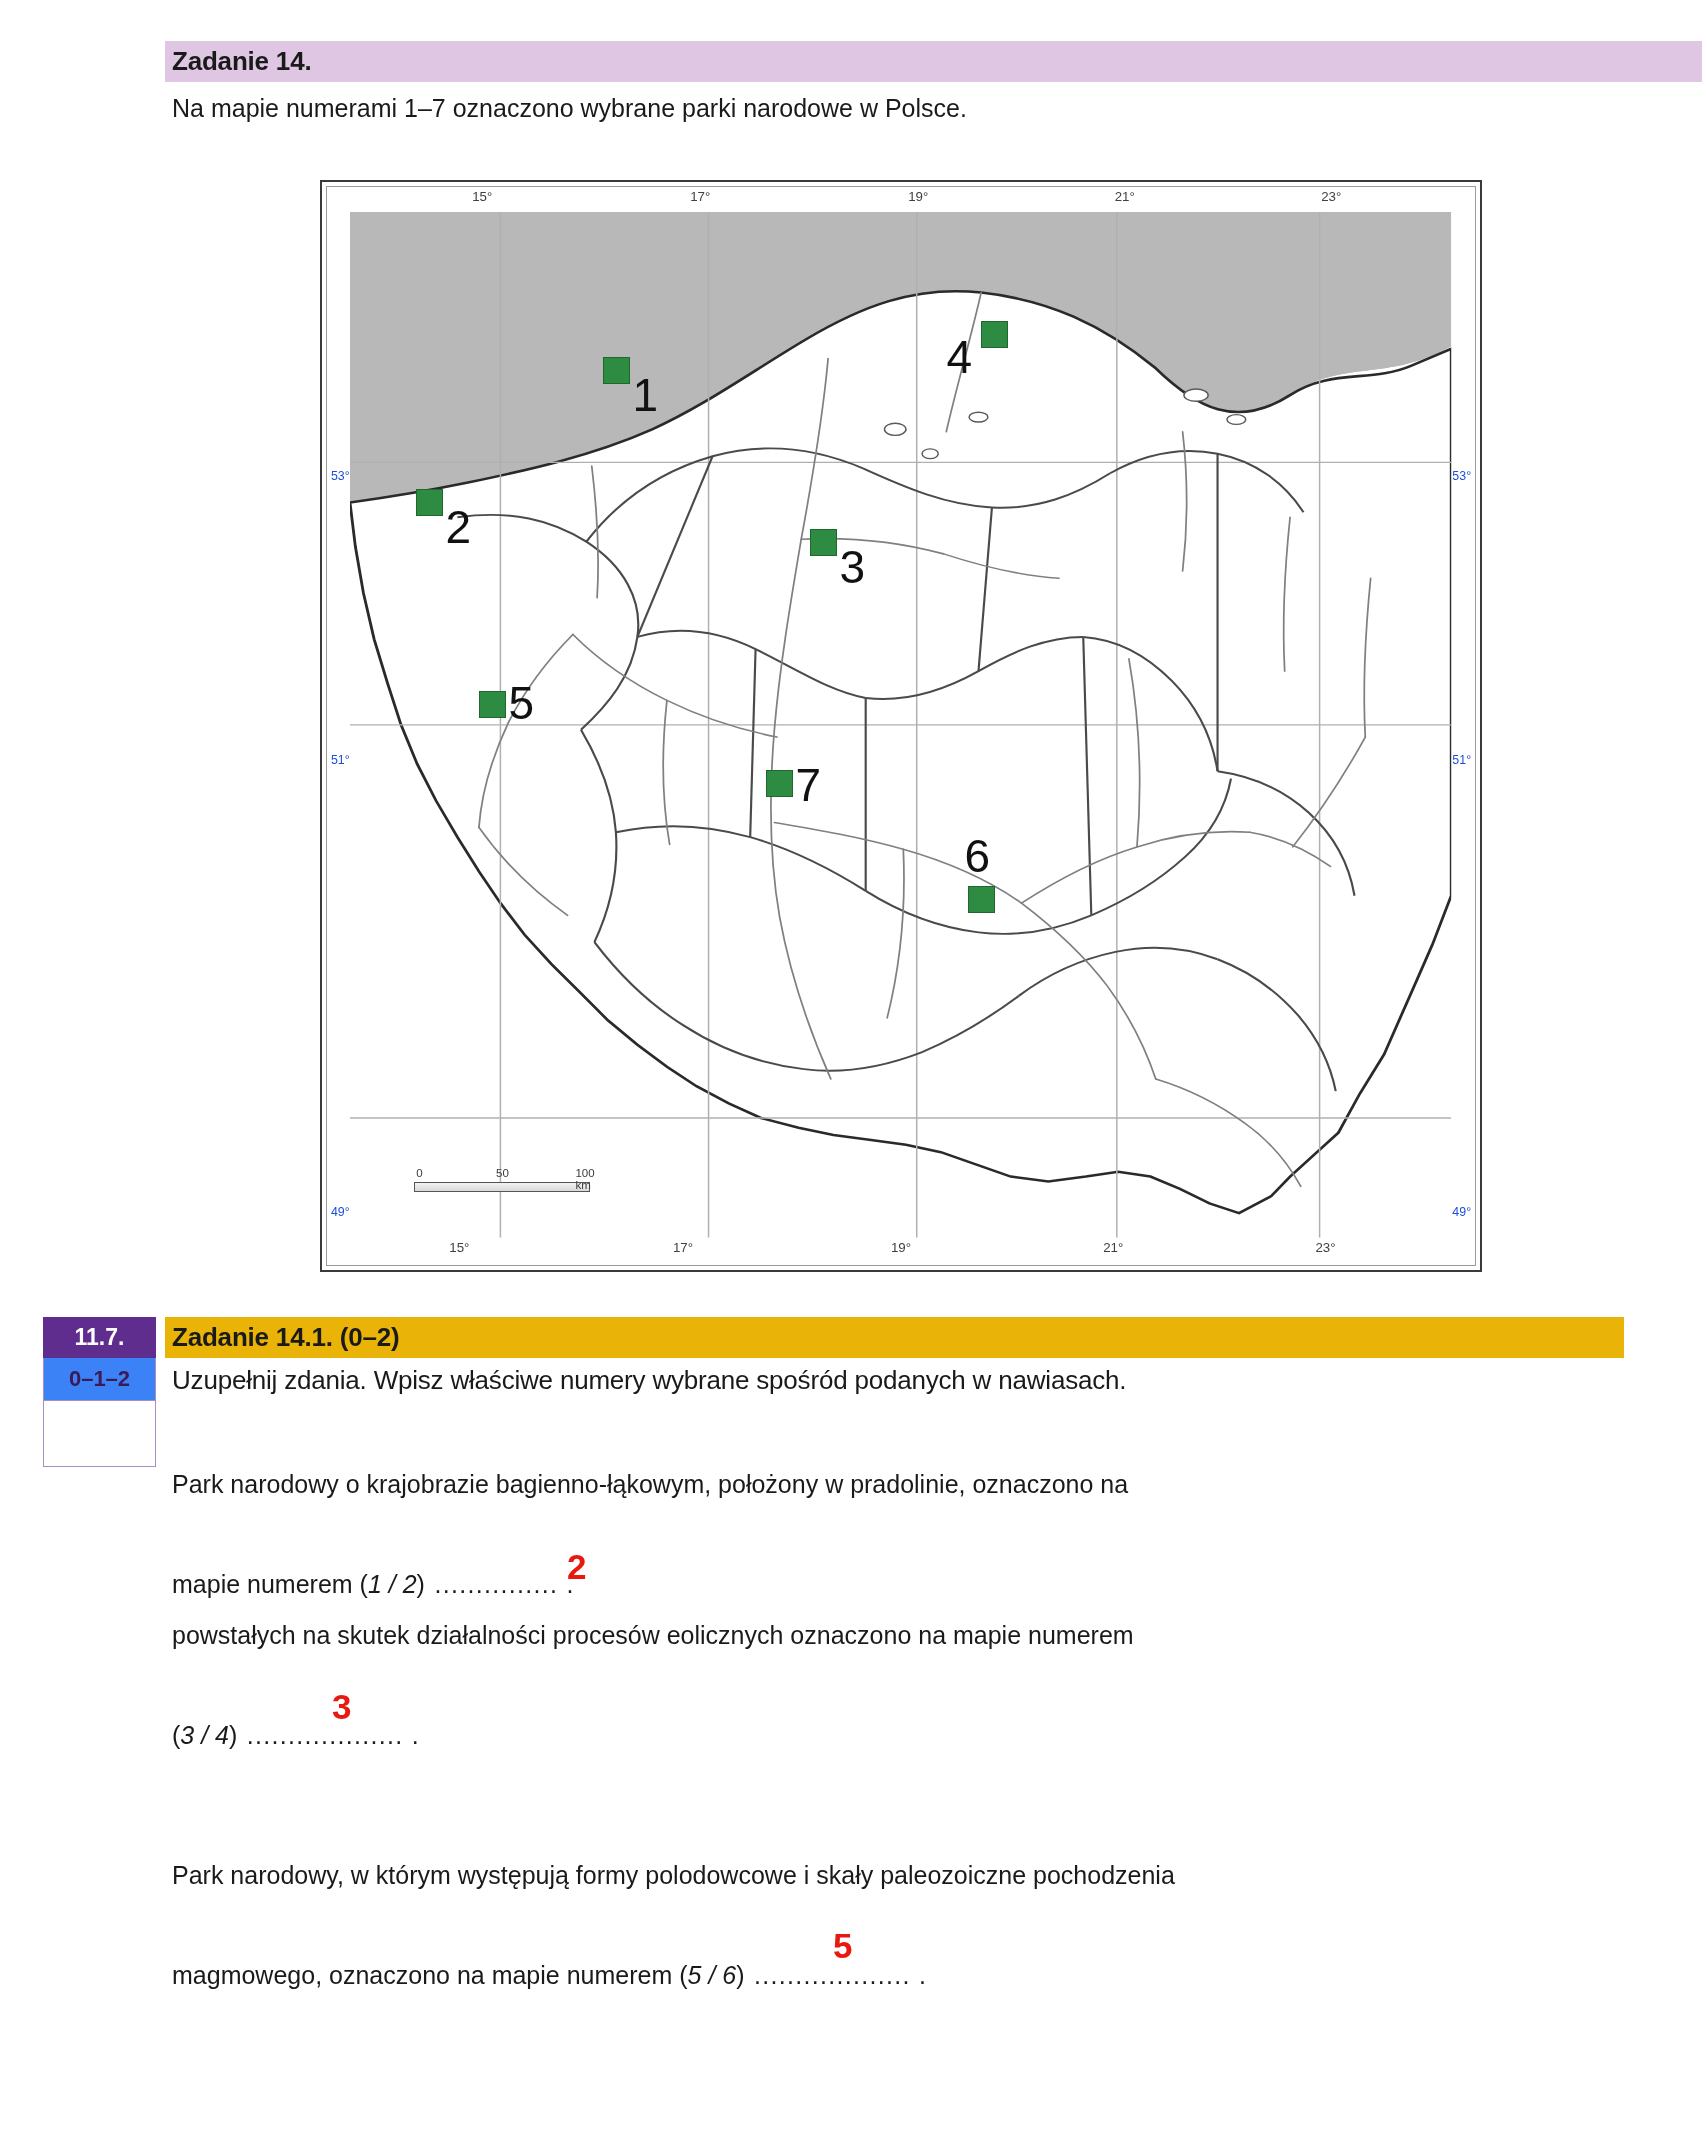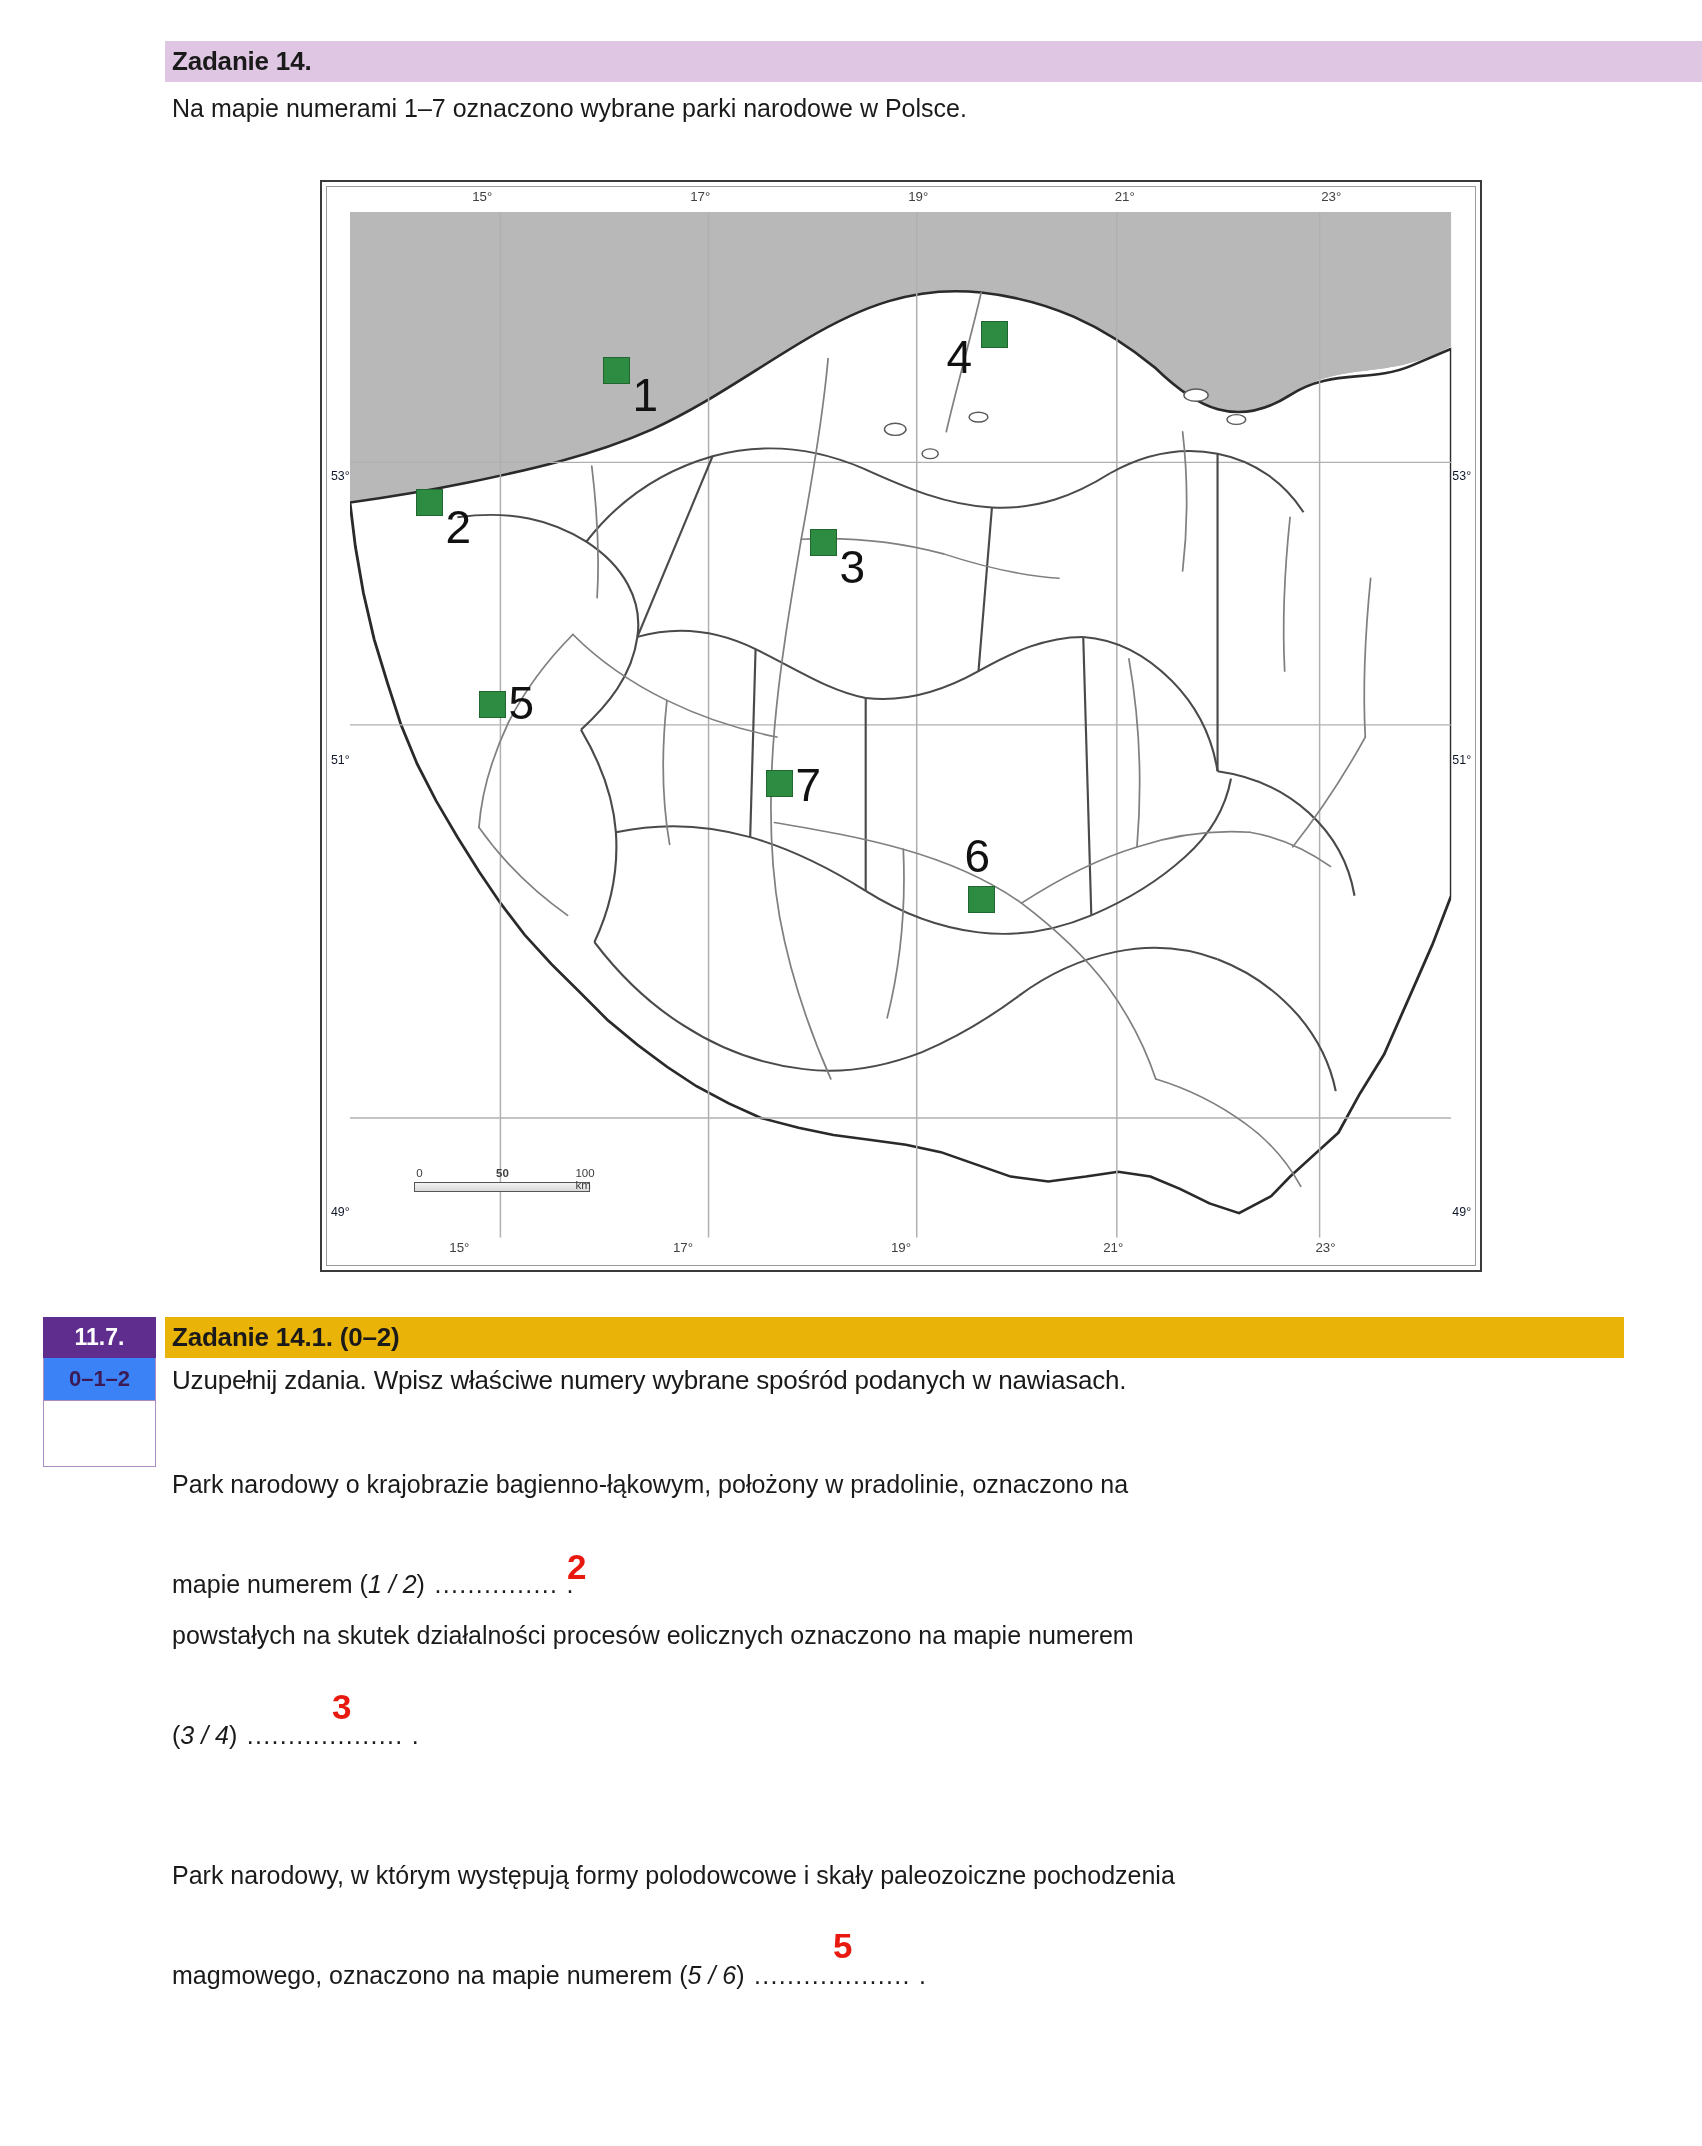--- a/index.html
+++ b/index.html
@@ -91,21 +91,21 @@
     position: absolute;
     transform: translateX(-50%);
     font-size: 13.3px;
     color: #404040;
     font-family: "Liberation Sans", sans-serif;
   }
 
   .lat-label {
     position: absolute;
     font-size: 12.4px;
-    color: #0f172a;
+    color: #1d4ed8;
   }
 
   
   .map-canvas {
     position: absolute;
     left: 23px;
     top: 25px;
     right: 23px;
     bottom: 26.6px;
   }
@@ -144,21 +144,21 @@
     box-sizing: border-box;
   }
   .scalebar .lbl {
     position: absolute;
     top: -15px;
     font-size: 11.5px;
     color: #3c3c3c;
     transform: translateX(-50%);
   }
   .scalebar .lbl.l0 { left: 1.8px; transform: none; }
-  .scalebar .lbl.l50 { left: 50%; font-weight: bold; }
+  .scalebar .lbl.l50 { left: 50%; }
   .scalebar .lbl.l100 { left: 100%; transform: translateX(-78%); }
 
   
   .subtask-badge-col {
     position: absolute;
     left: 43px;
     top: 1317px;
     width: 113px;
   }
   .badge-num {

